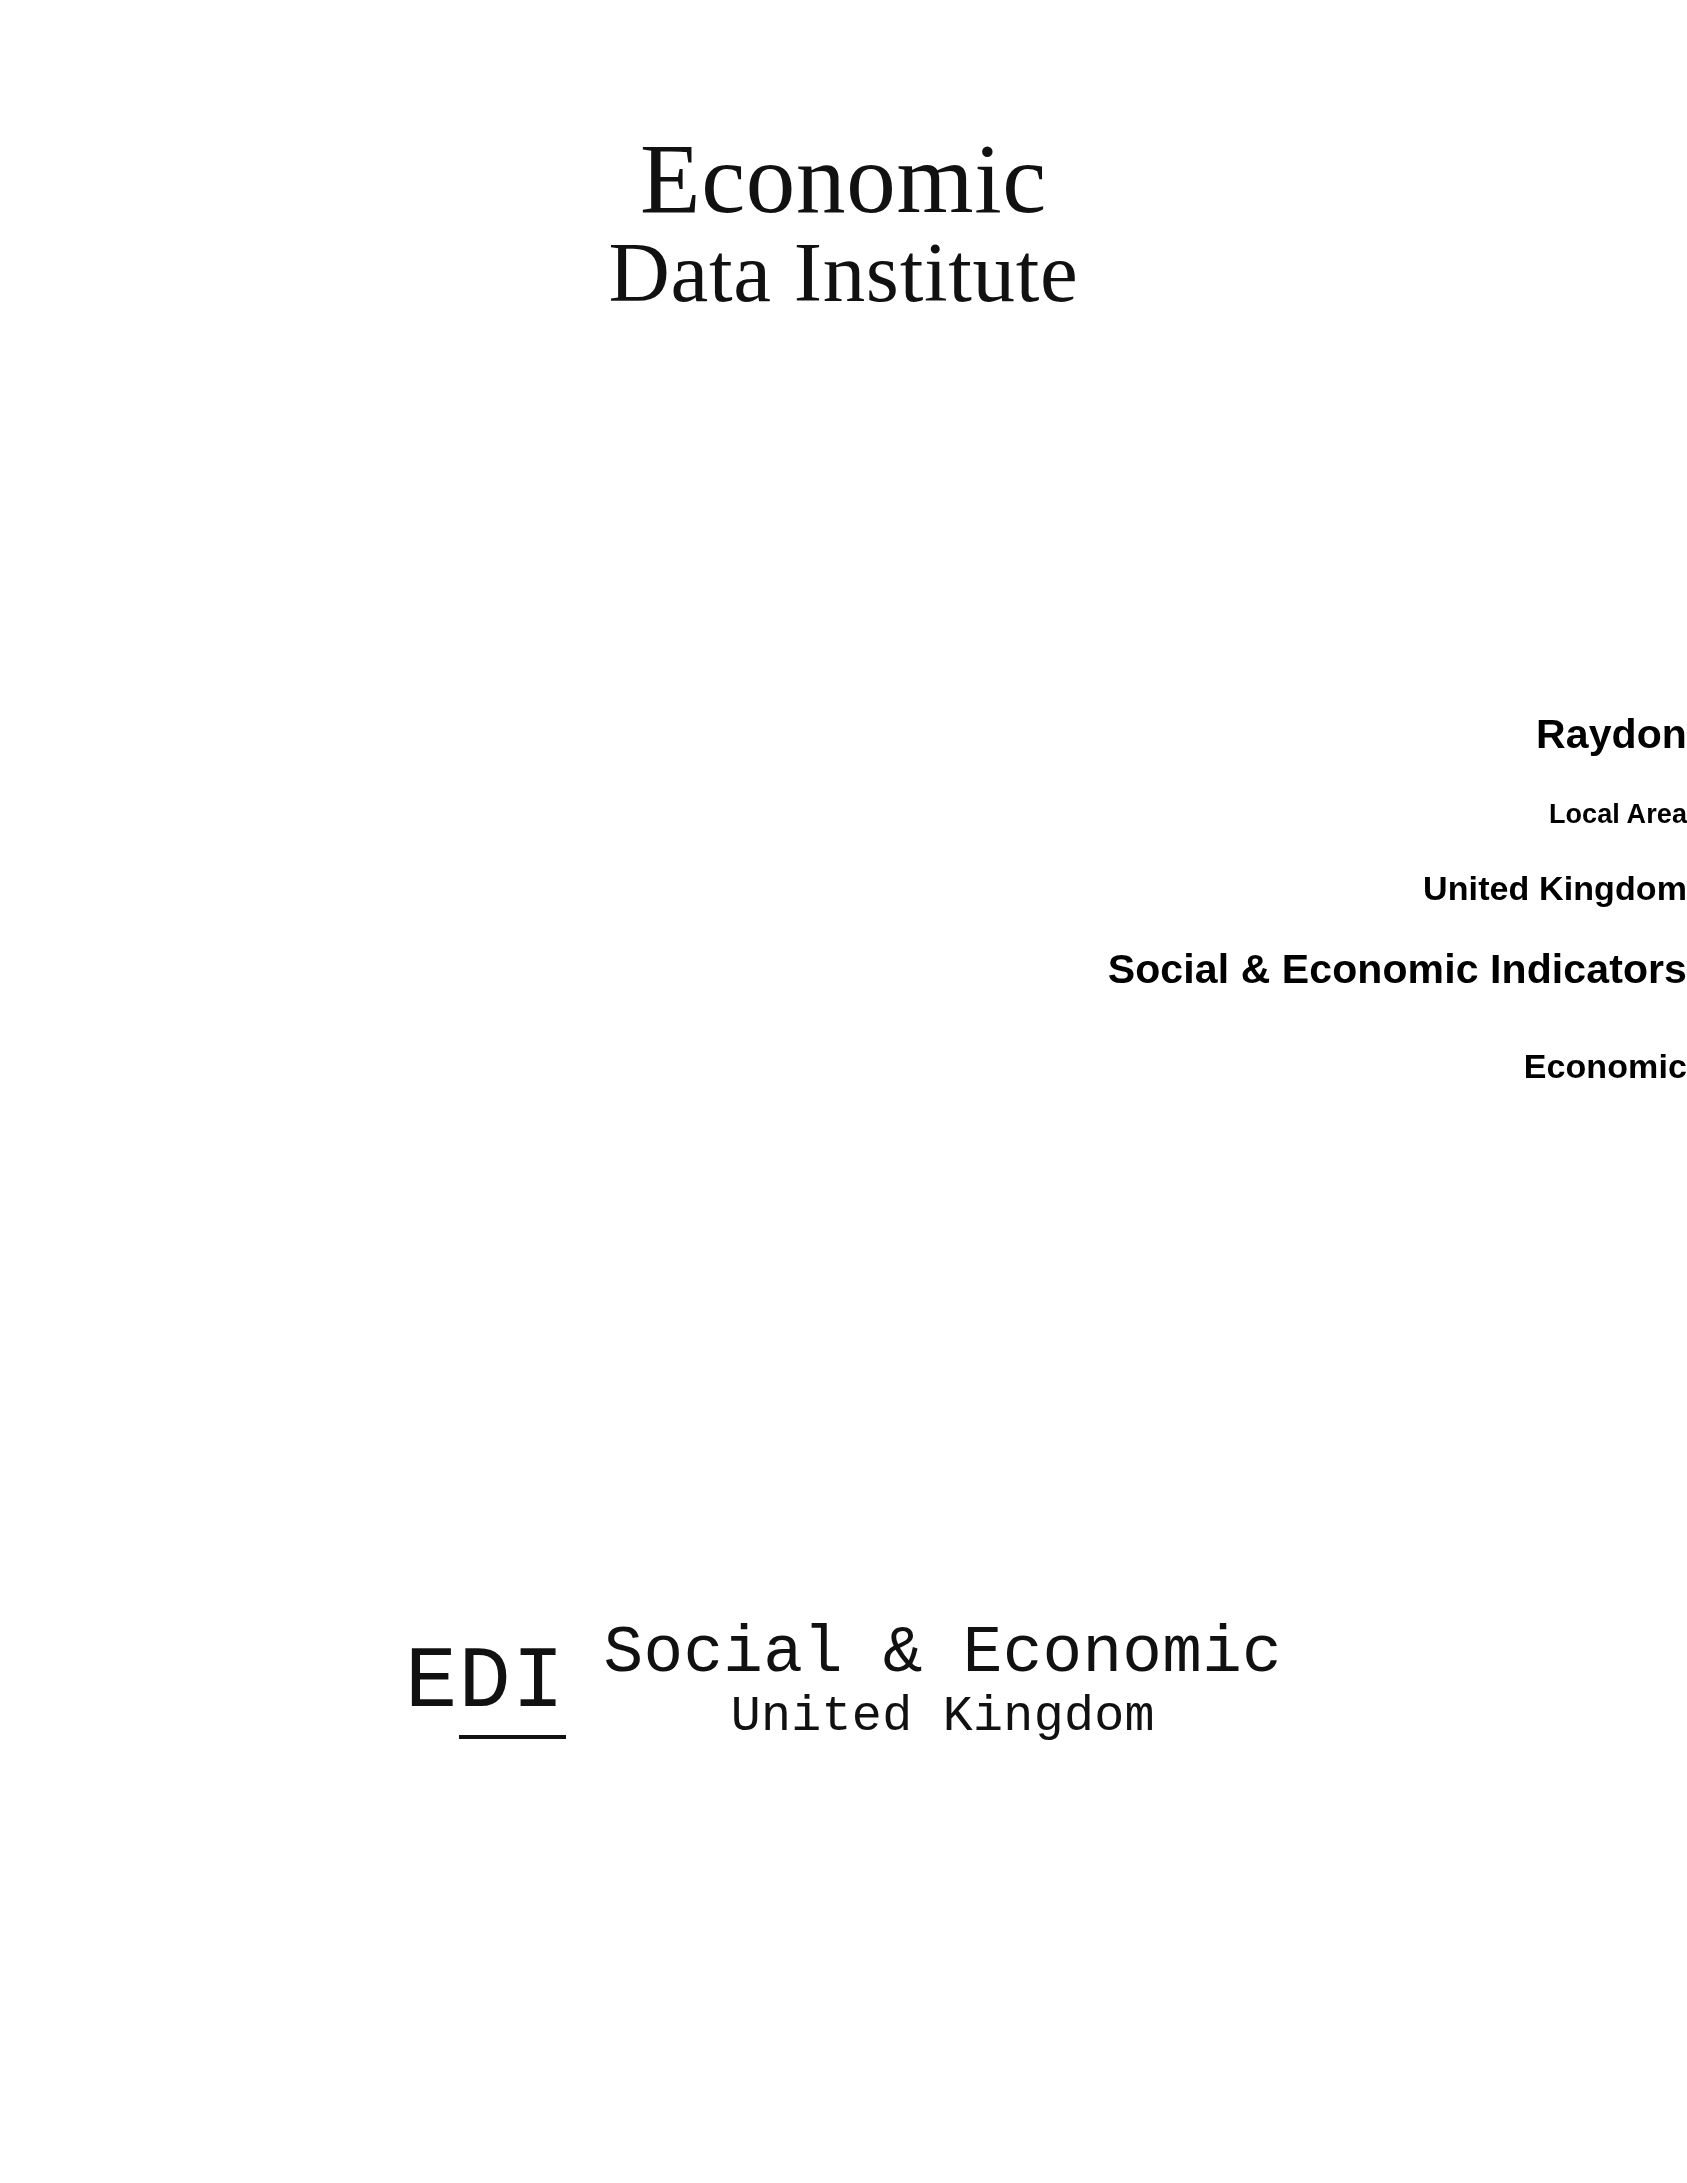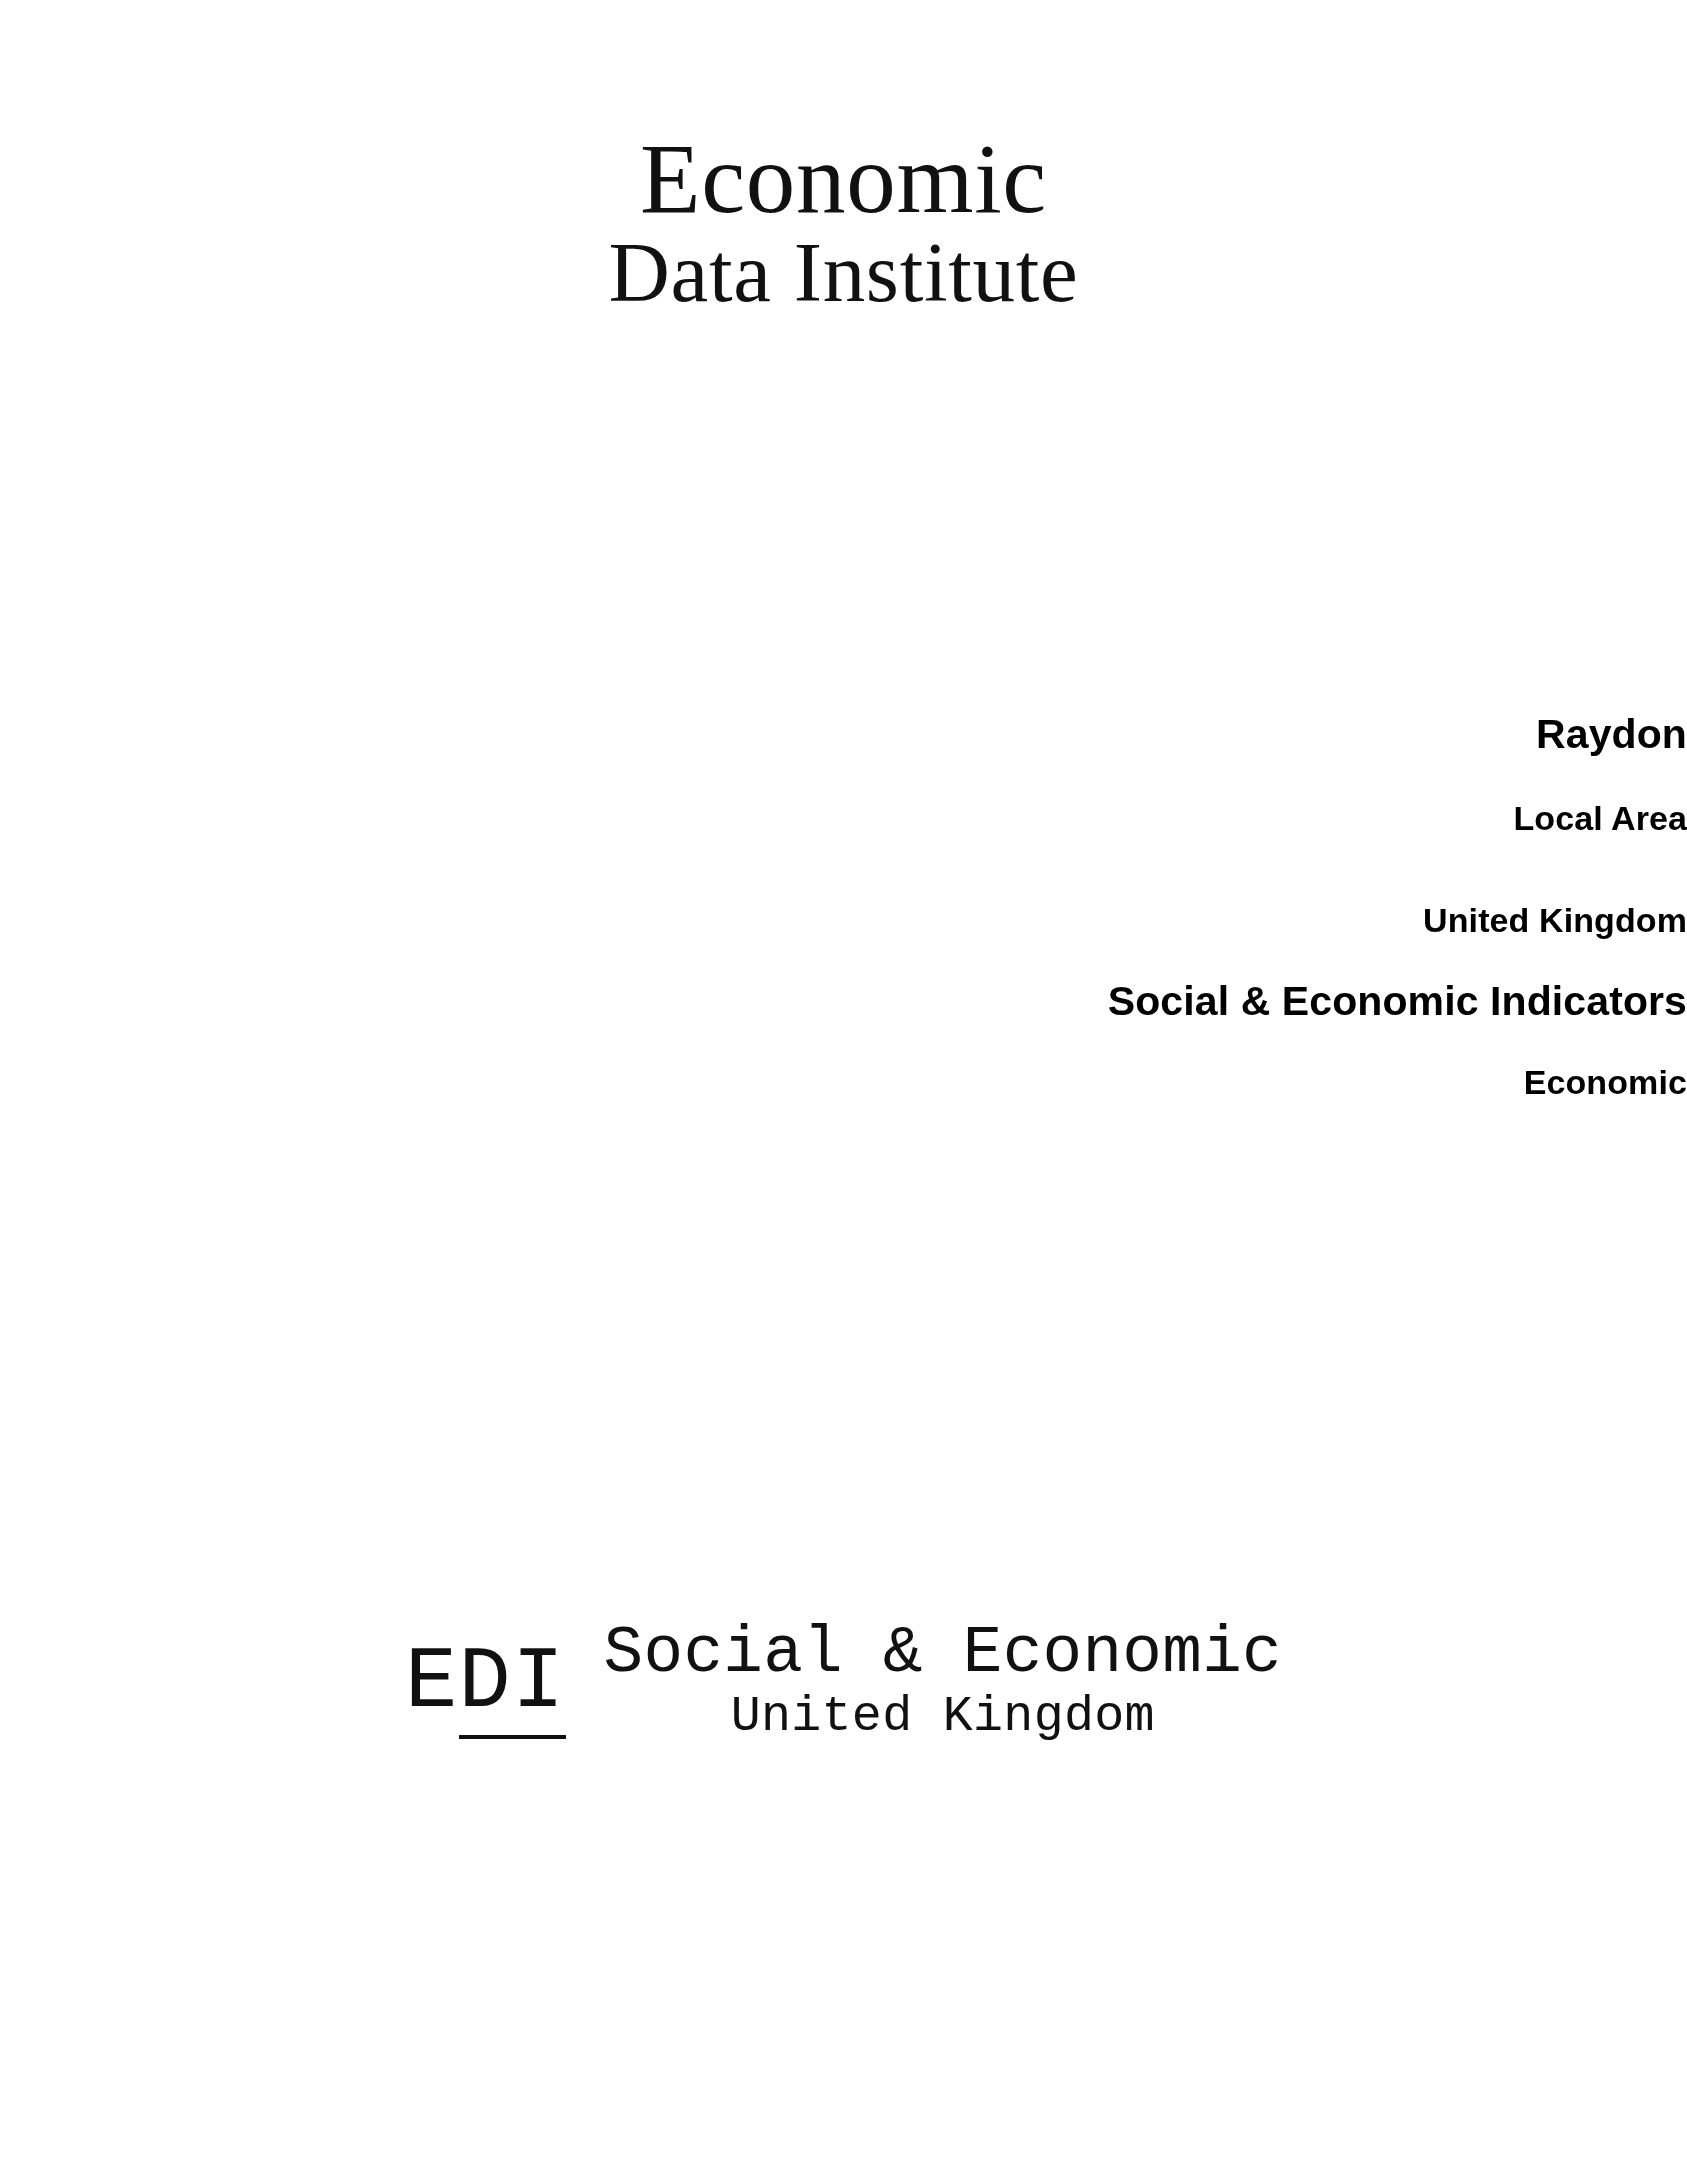--- a/index.html
+++ b/index.html
@@ -59,30 +59,30 @@
   .title-block .t-line {
     font-weight: bold;
     color: #000000;
     letter-spacing: 0.1px;
   }
   .t-area {
     font-size: 41px;
     margin-bottom: 41px;
   }
   .t-type {
-    font-size: 34px;
-    margin-bottom: 63px;
+    font-size: 27px;
+    margin-bottom: 39px;
   }
   .t-country {
     font-size: 34px;
     margin-bottom: 38px;
   }
   .t-subject {
     font-size: 41px;
-    margin-bottom: 38px;
+    margin-bottom: 54px;
     padding-left: 9px;
   }
   .t-doctype {
     font-size: 34px;
   }
 
   
   .footer-logo {
     position: absolute;
     top: 1598px;

